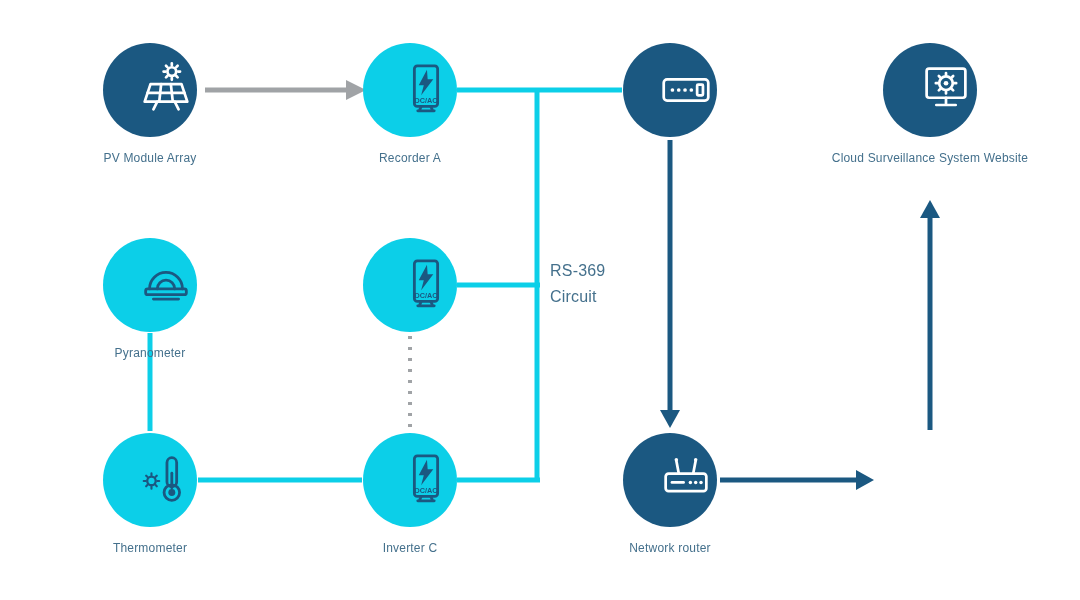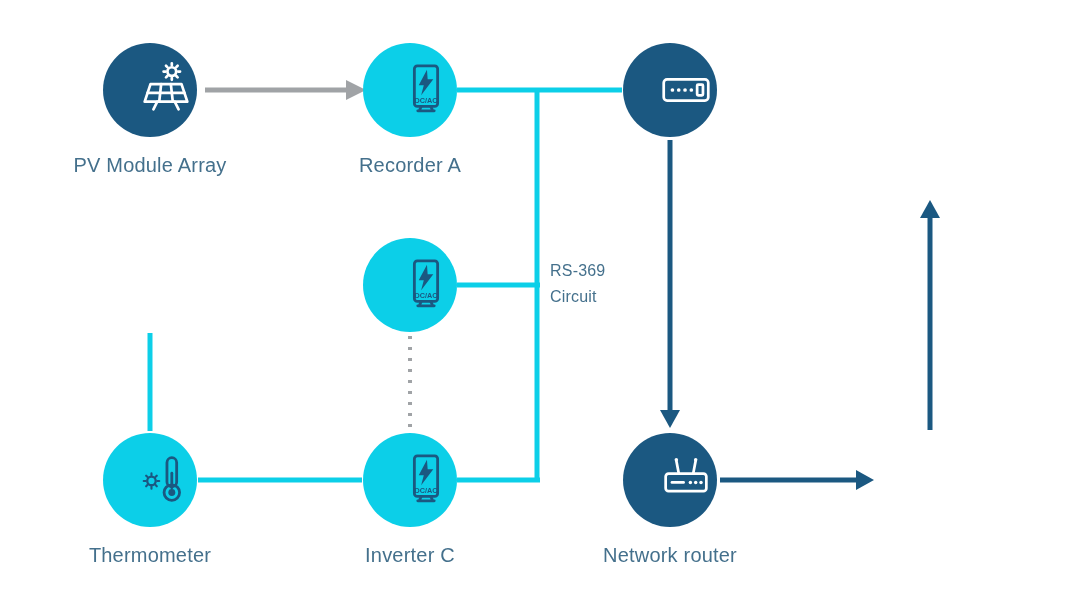--- a/index.html
+++ b/index.html
@@ -12,21 +12,21 @@
   .lgd{stroke:var(--gray);stroke-width:4;fill:none;stroke-dasharray:3 8}
   .ld{stroke:var(--dark-blue);stroke-width:5;fill:none}
   .ag{fill:var(--gray)}
   .ad{fill:var(--dark-blue)}
   .node{position:absolute;width:94px;height:94px}
   .circle{width:94px;height:94px;border-radius:50%;display:flex;align-items:center;justify-content:flex-end}
   .circle.dark{background:var(--dark-blue)}
   .circle.cyan{background:var(--cyan)}
   .icon{width:62px;height:62px;display:block}
   .label{position:absolute;top:106px;left:50%;transform:translateX(-50%);width:220px;
-         text-align:center;color:var(--label);font-size:20px;line-height:1.6;letter-spacing:.2px}
+         text-align:center;color:var(--label);font-size:12px;line-height:1.6;letter-spacing:.2px}
   .label.w-wide{width:236px}
   .label.w-narrow{width:134px}
   .annotation{position:absolute;color:var(--label);font-size:16px;line-height:1.6;letter-spacing:.2px}
   
   .sw{stroke:#fff;fill:none;stroke-width:2.8;stroke-linecap:round;stroke-linejoin:round}
   .fw{fill:#fff;stroke:none}
   .sd{stroke:var(--dark-blue);fill:none;stroke-width:2.9;stroke-linecap:round;stroke-linejoin:round}
   .fd{fill:var(--dark-blue);stroke:none}
   .td{fill:var(--dark-blue);font-weight:bold;font-size:7.5px;font-family:"Liberation Sans",sans-serif}
 </style>
@@ -88,21 +88,44 @@
         <rect class="sw" x="9" y="21" width="46" height="22" rx="3.5"></rect>
         <circle class="fw" cx="18" cy="32" r="1.9"></circle>
         <circle class="fw" cx="24.5" cy="32" r="1.9"></circle>
         <circle class="fw" cx="31" cy="32" r="1.9"></circle>
         <circle class="fw" cx="37.5" cy="32" r="1.9"></circle>
         <rect class="sw" x="43.5" y="26.5" width="6" height="11" rx="1"></rect>
       </svg>
     </div>
   </div>
 
+  <div class="node" style="left:883px;top:43px">
+    <div class="circle dark">
+      <svg class="icon" viewBox="0 0 64 64">
+        <rect class="sw" x="12" y="10" width="40" height="30" rx="2.5"></rect>
+        <circle class="sw" cx="32" cy="25" r="7"></circle>
+        <circle class="fw" cx="32" cy="25" r="2.4"></circle>
+        <path class="sw" d="M32 14.5 V17 M32 33 V35.5 M21.5 25 H24 M40 25 H42.5 M24.6 17.6 l1.8 1.8 M37.6 30.6 l1.8 1.8 M39.4 17.6 l-1.8 1.8 M26.4 30.6 l-1.8 1.8"></path>
+        <path class="sw" d="M32 40 V46 M22 47.5 H42"></path>
+      </svg>
+    </div>
+    <div class="label w-wide">Cloud Surveillance System Website</div>
+  </div>
 
+  <div class="node" style="left:103px;top:238px">
+    <div class="circle cyan">
+      <svg class="icon" viewBox="0 0 64 64">
+        <path class="sd" d="M15 36 A17 17 0 0 1 49 36"></path>
+        <path class="sd" d="M23 36 A9 9 0 0 1 41 36"></path>
+        <rect class="sd" x="11" y="36" width="42" height="6" rx="2"></rect>
+        <path class="sd" d="M19 46.5 H45"></path>
+      </svg>
+    </div>
+    <div class="label">Pyranometer</div>
+  </div>
 
   <div class="node" style="left:363px;top:238px">
     <div class="circle cyan">
       <svg class="icon" viewBox="0 0 64 64">
         <rect class="sd" x="20" y="7" width="24" height="42" rx="3"></rect>
         <polygon class="fd" points="33,11 24.5,27 29.7,27 27,37.5 39.5,21 33.7,21"></polygon>
         <text class="td" x="32" y="45.5" text-anchor="middle">DC/AC</text>
         <path class="sd" d="M27 49 L25 53.5 M37 49 L39 53.5 M23.5 53.5 H40.5"></path>
       </svg>
     </div>

